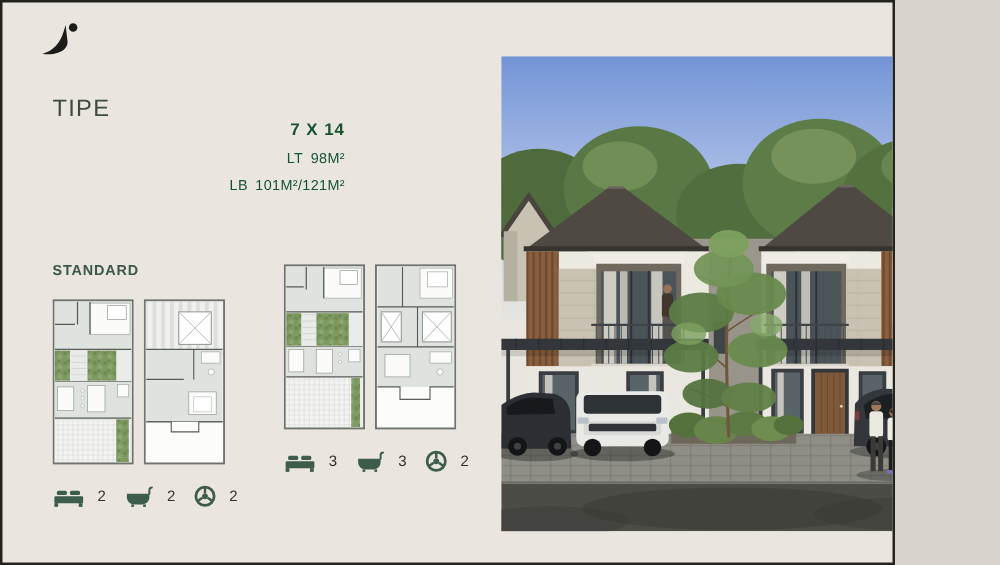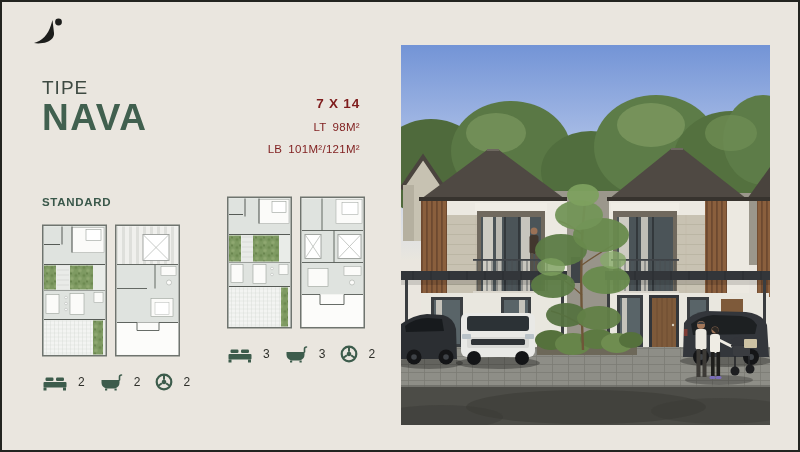--- a/index.html
+++ b/index.html
@@ -1,29 +1,29 @@
 <!DOCTYPE html>
 <html><head>
 <meta charset="utf-8">
 <style>
   html,body{margin:0;padding:0;background:#d8d4cc;}
   .page{
-    position:relative; width:800px; height:452px; box-sizing:border-box;
+    position:relative; width:716px; height:452px; box-sizing:border-box;
     background:#eae6df; border:2px solid #232420; overflow:hidden;
     font-family:"Liberation Sans", sans-serif;
   }
   .logo{position:absolute; left:31px; top:14px; width:32px; height:30px;}
   .title-block{position:absolute; left:40px; top:76px;}
   .kicker{font-size:19px; letter-spacing:1px; color:#3e4a42; font-weight:500; line-height:1;}
   .title{font-size:37px; font-weight:800; color:#41604f; letter-spacing:1.5px; line-height:1.05; margin-top:2px;}
-  .specs{position:absolute; top:94px; right:438px; text-align:right; color:#7f1d1d;}
+  .specs{position:absolute; top:94px; right:438px; text-align:right; color:#14532d;}
   .specs .dim{font-size:13.5px; font-weight:700; letter-spacing:0.8px;}
   .specs .row{font-size:11.5px; margin-top:10px; letter-spacing:0.3px;}
   .specs .lbl{margin-right:6px;}
-  .variant{position:absolute; top:194px;}
+  .variant{position:absolute; top:209px;}
   .variant.standard{left:40px;}
   .variant.deluxe{left:225px;}
   .vname{font-size:11.5px; font-weight:700; color:#3a584a; letter-spacing:0.7px; margin-bottom:16px;}
   .plans{display:flex; gap:8px;}
   .plan{width:65px; height:133px; display:block;}
   .feats{display:flex; align-items:center; margin-top:16px;}
   .feat{display:flex; align-items:center;}
   .feat svg{display:block;}
   .count{font-size:12px; color:#2e2f2a; margin-left:10px; margin-right:15px;}
   .photo{position:absolute; left:399px; top:43px; width:369px; height:380px;}
@@ -79,21 +79,20 @@
 
   <div class="logo">
     <svg viewBox="0 0 32 30" width="32" height="30">
       <path d="M1 27 C9 25 15 19 18 9 L19.5 4 L21 17 C21.3 21 19 24 14 26 C9.5 27.6 4 27.8 1 27 Z" fill="#1c1d1b"></path>
       <circle cx="25.5" cy="6" r="3.4" fill="#1c1d1b"></circle>
     </svg>
   </div>
 
   <div class="title-block">
     <div class="kicker">TIPE</div>
-    <div class="title">NAVA</div>
   </div>
 
   <div class="specs">
     <div class="dim">7 X 14</div>
     <div class="row">
       <span class="lbl">LT</span><span>98M²</span>
     </div>
     <div class="row">
       <span class="lbl">LB</span><span>101M²/121M²</span>
     </div>

